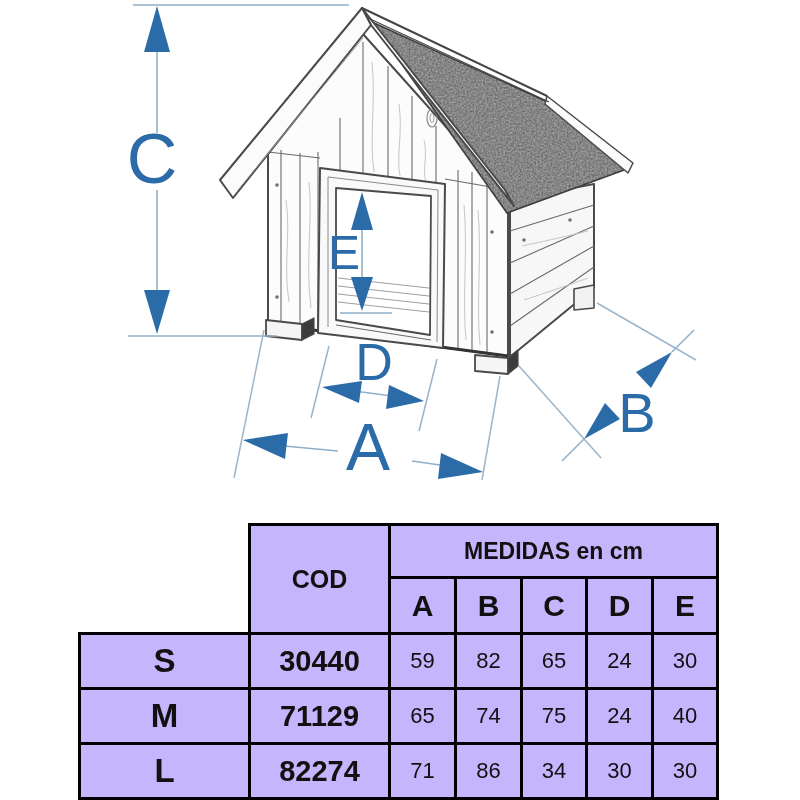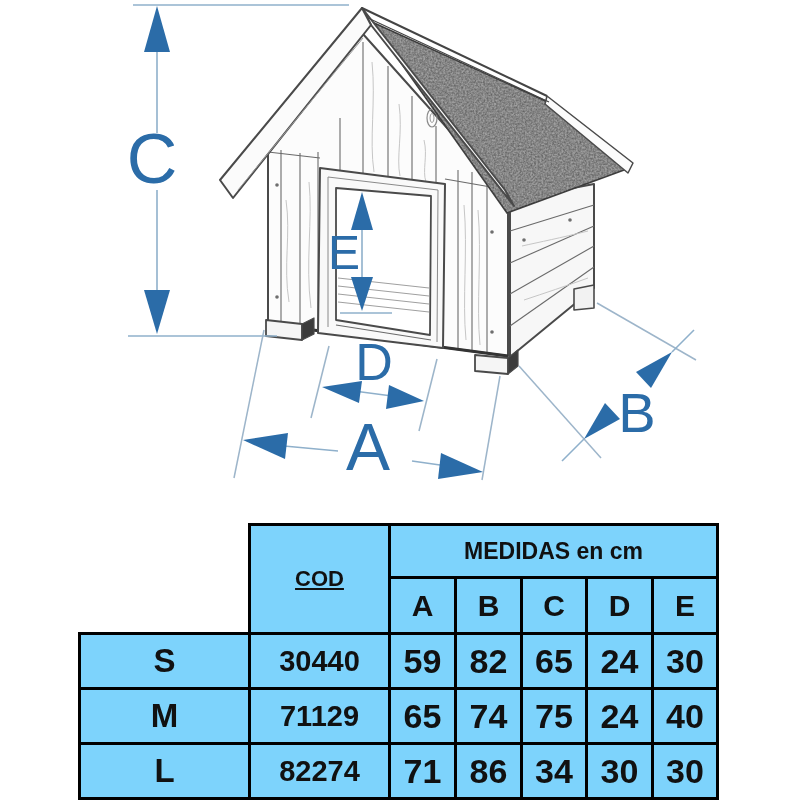--- a/index.html
+++ b/index.html
@@ -7,28 +7,28 @@
   .stage{position:relative;width:800px;height:800px;background:#fff;}
   svg.diagram{position:absolute;left:0;top:0;}
   .dim-letter{fill:#2b6ca8;font-family:"Liberation Sans",sans-serif;font-weight:400;}
   .dim-line{stroke:#8fb0cb;stroke-width:1.6;fill:none;}
   .dim-ext{stroke:#9db5ca;stroke-width:1.5;fill:none;}
   .dim-arrow{fill:#2b6ca8;stroke:none;}
   .sketch{stroke:#4a4a4a;stroke-linejoin:round;stroke-linecap:round;}
   .grain{stroke:#c6c6c6;stroke-width:1;fill:none;}
   .plank{stroke:#6a6a6a;stroke-width:1.1;fill:none;}
   table.spec{position:absolute;left:78px;top:523px;border-collapse:collapse;background:transparent;table-layout:fixed;}
-  table.spec td{border:3px solid #000;text-align:center;vertical-align:middle;padding:0;color:#111;background:#7dd3fc;}
+  table.spec td{border:3px solid #000;text-align:center;vertical-align:middle;padding:0;color:#111;background:#c4b5fd;}
   table.spec td.blank{border:none;background:transparent;}
   td.med-h{font-size:23px;font-weight:700;height:50px;}
   td.letter-h{font-size:30px;font-weight:700;height:53px;}
-  td.cod-h{font-size:22px;font-weight:700;text-decoration:underline;}
+  td.cod-h{font-size:25px;font-weight:700;}
   td.size-c{font-size:33px;font-weight:700;color:#1d0b0b;height:52px;}
   td.code-c{font-size:29px;font-weight:700;}
-  td.val-c{font-size:34px;font-weight:700;}
+  td.val-c{font-size:22px;font-weight:400;}
 </style>
 </head>
 <body>
 
 <div class="stage">
 
   <svg class="diagram" width="800" height="520" viewBox="0 0 800 520">
     <defs>
       <filter id="speckle" x="-5%" y="-5%" width="110%" height="110%">
         <feTurbulence type="fractalNoise" baseFrequency="0.55" numOctaves="2" seed="7" result="n"></feTurbulence>

